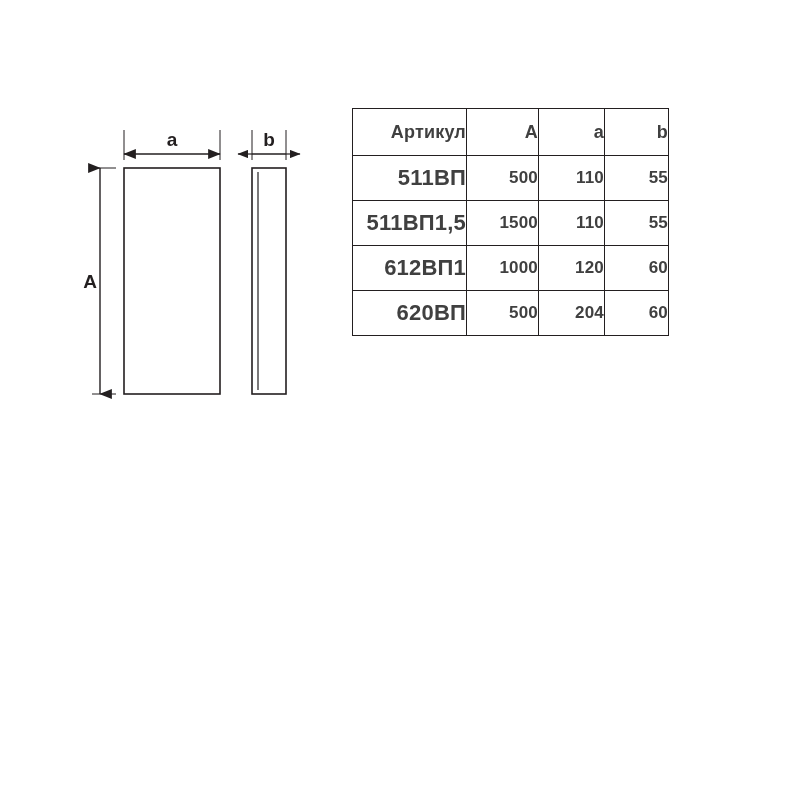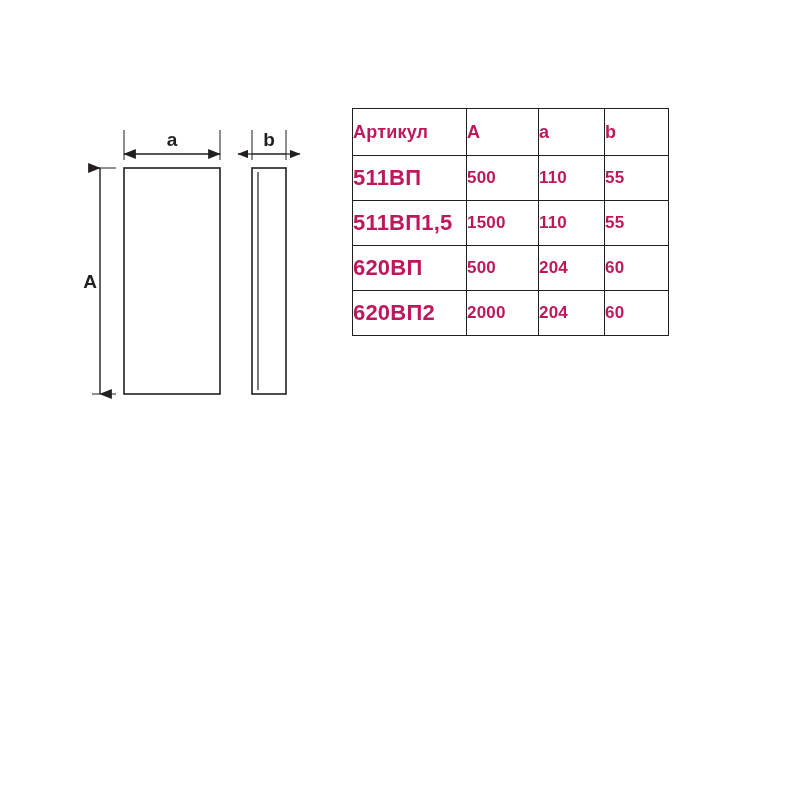--- a/index.html
+++ b/index.html
@@ -42,26 +42,26 @@
     table-layout: fixed;
   }
   table.spec col.c-art { width: 114px; }
   table.spec col.c-A   { width: 72px; }
   table.spec col.c-a   { width: 66px; }
   table.spec col.c-b   { width: 64px; }
 
   table.spec th,
   table.spec td {
     border: 1px solid #231f20;
-    text-align: left;
+    text-align: right;
     vertical-align: middle;
     height: 44px;
     font-size: 17px;
     font-weight: bold;
-    color: #be185d;
+    color: #404040;
     padding: 0;
     letter-spacing: 0.2px;
   }
   table.spec thead th {
     height: 46px;
     font-size: 18px;
   }
   table.spec td.art {
     font-size: 22px;
   }
@@ -151,28 +151,28 @@
           <td>110</td>
           <td>55</td>
         </tr>
         <tr>
           <td class="art">511ВП1,5</td>
           <td>1500</td>
           <td>110</td>
           <td>55</td>
         </tr>
         <tr>
-          <td class="art">620ВП</td>
-          <td>500</td>
-          <td>204</td>
+          <td class="art">612ВП1</td>
+          <td>1000</td>
+          <td>120</td>
           <td>60</td>
         </tr>
         <tr>
-          <td class="art">620ВП2</td>
-          <td>2000</td>
+          <td class="art">620ВП</td>
+          <td>500</td>
           <td>204</td>
           <td>60</td>
         </tr>
       </tbody>
     </table>
   </div>
 
 </div>
 
 </body></html>

